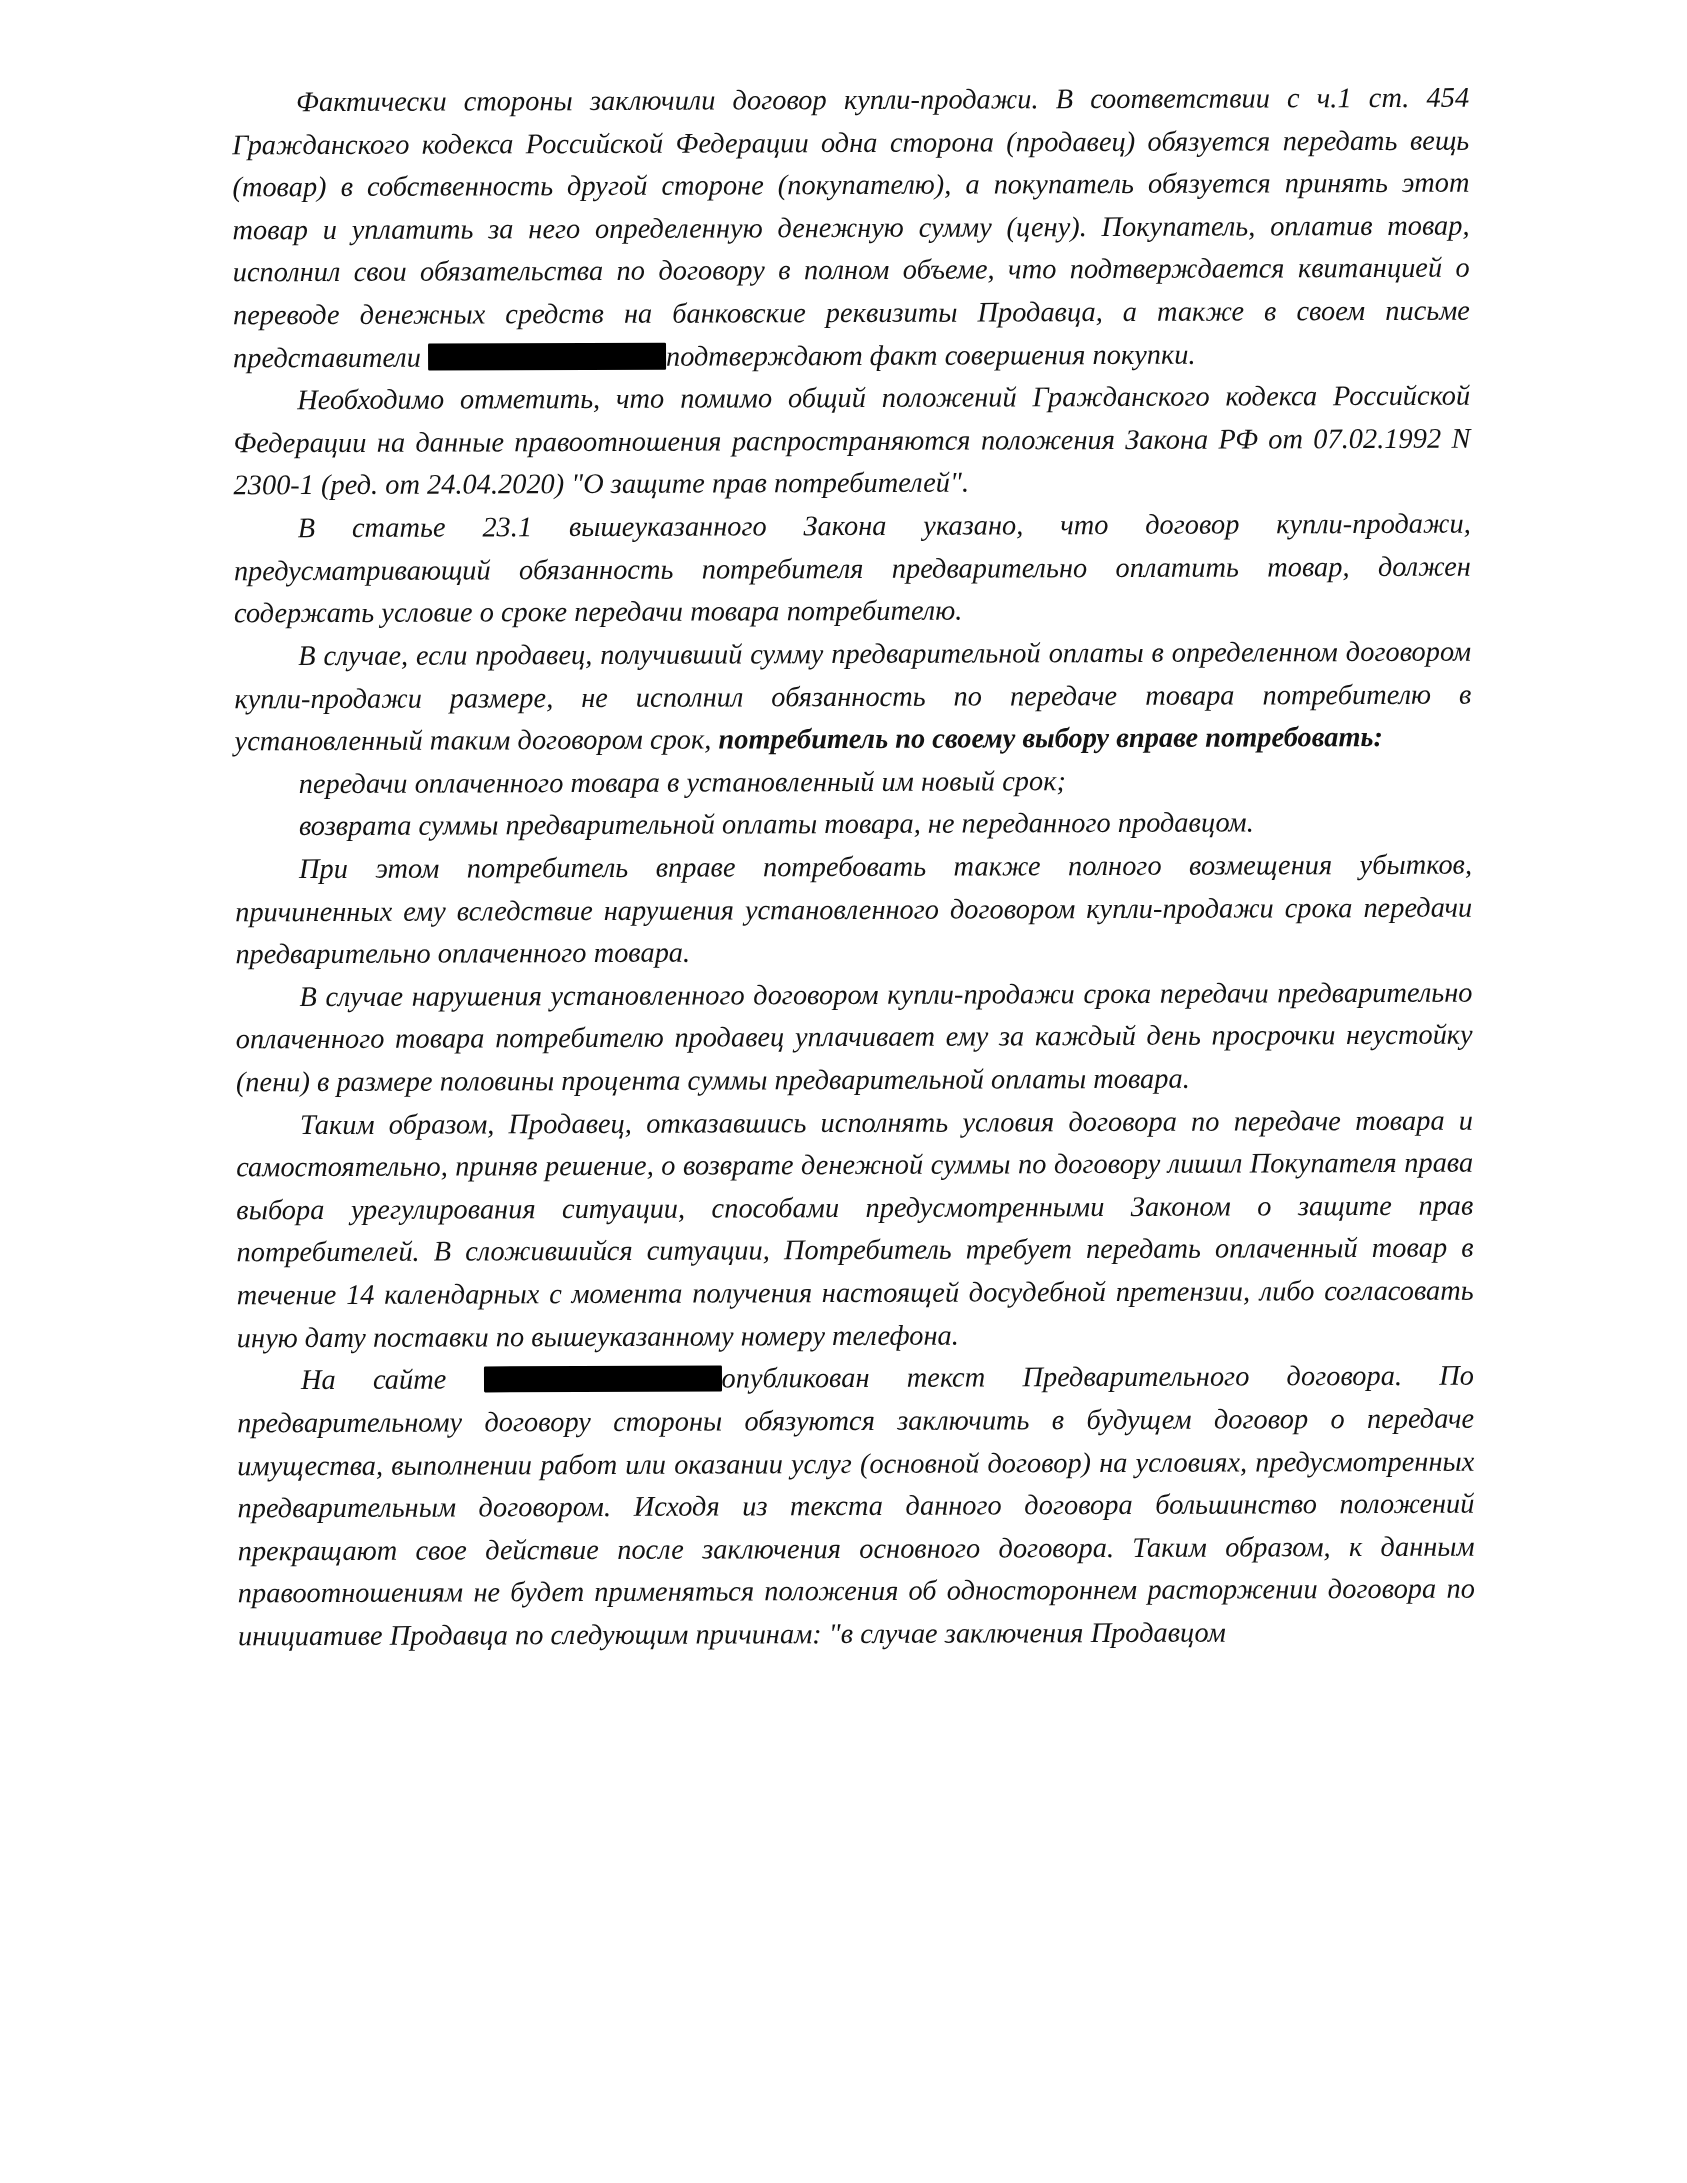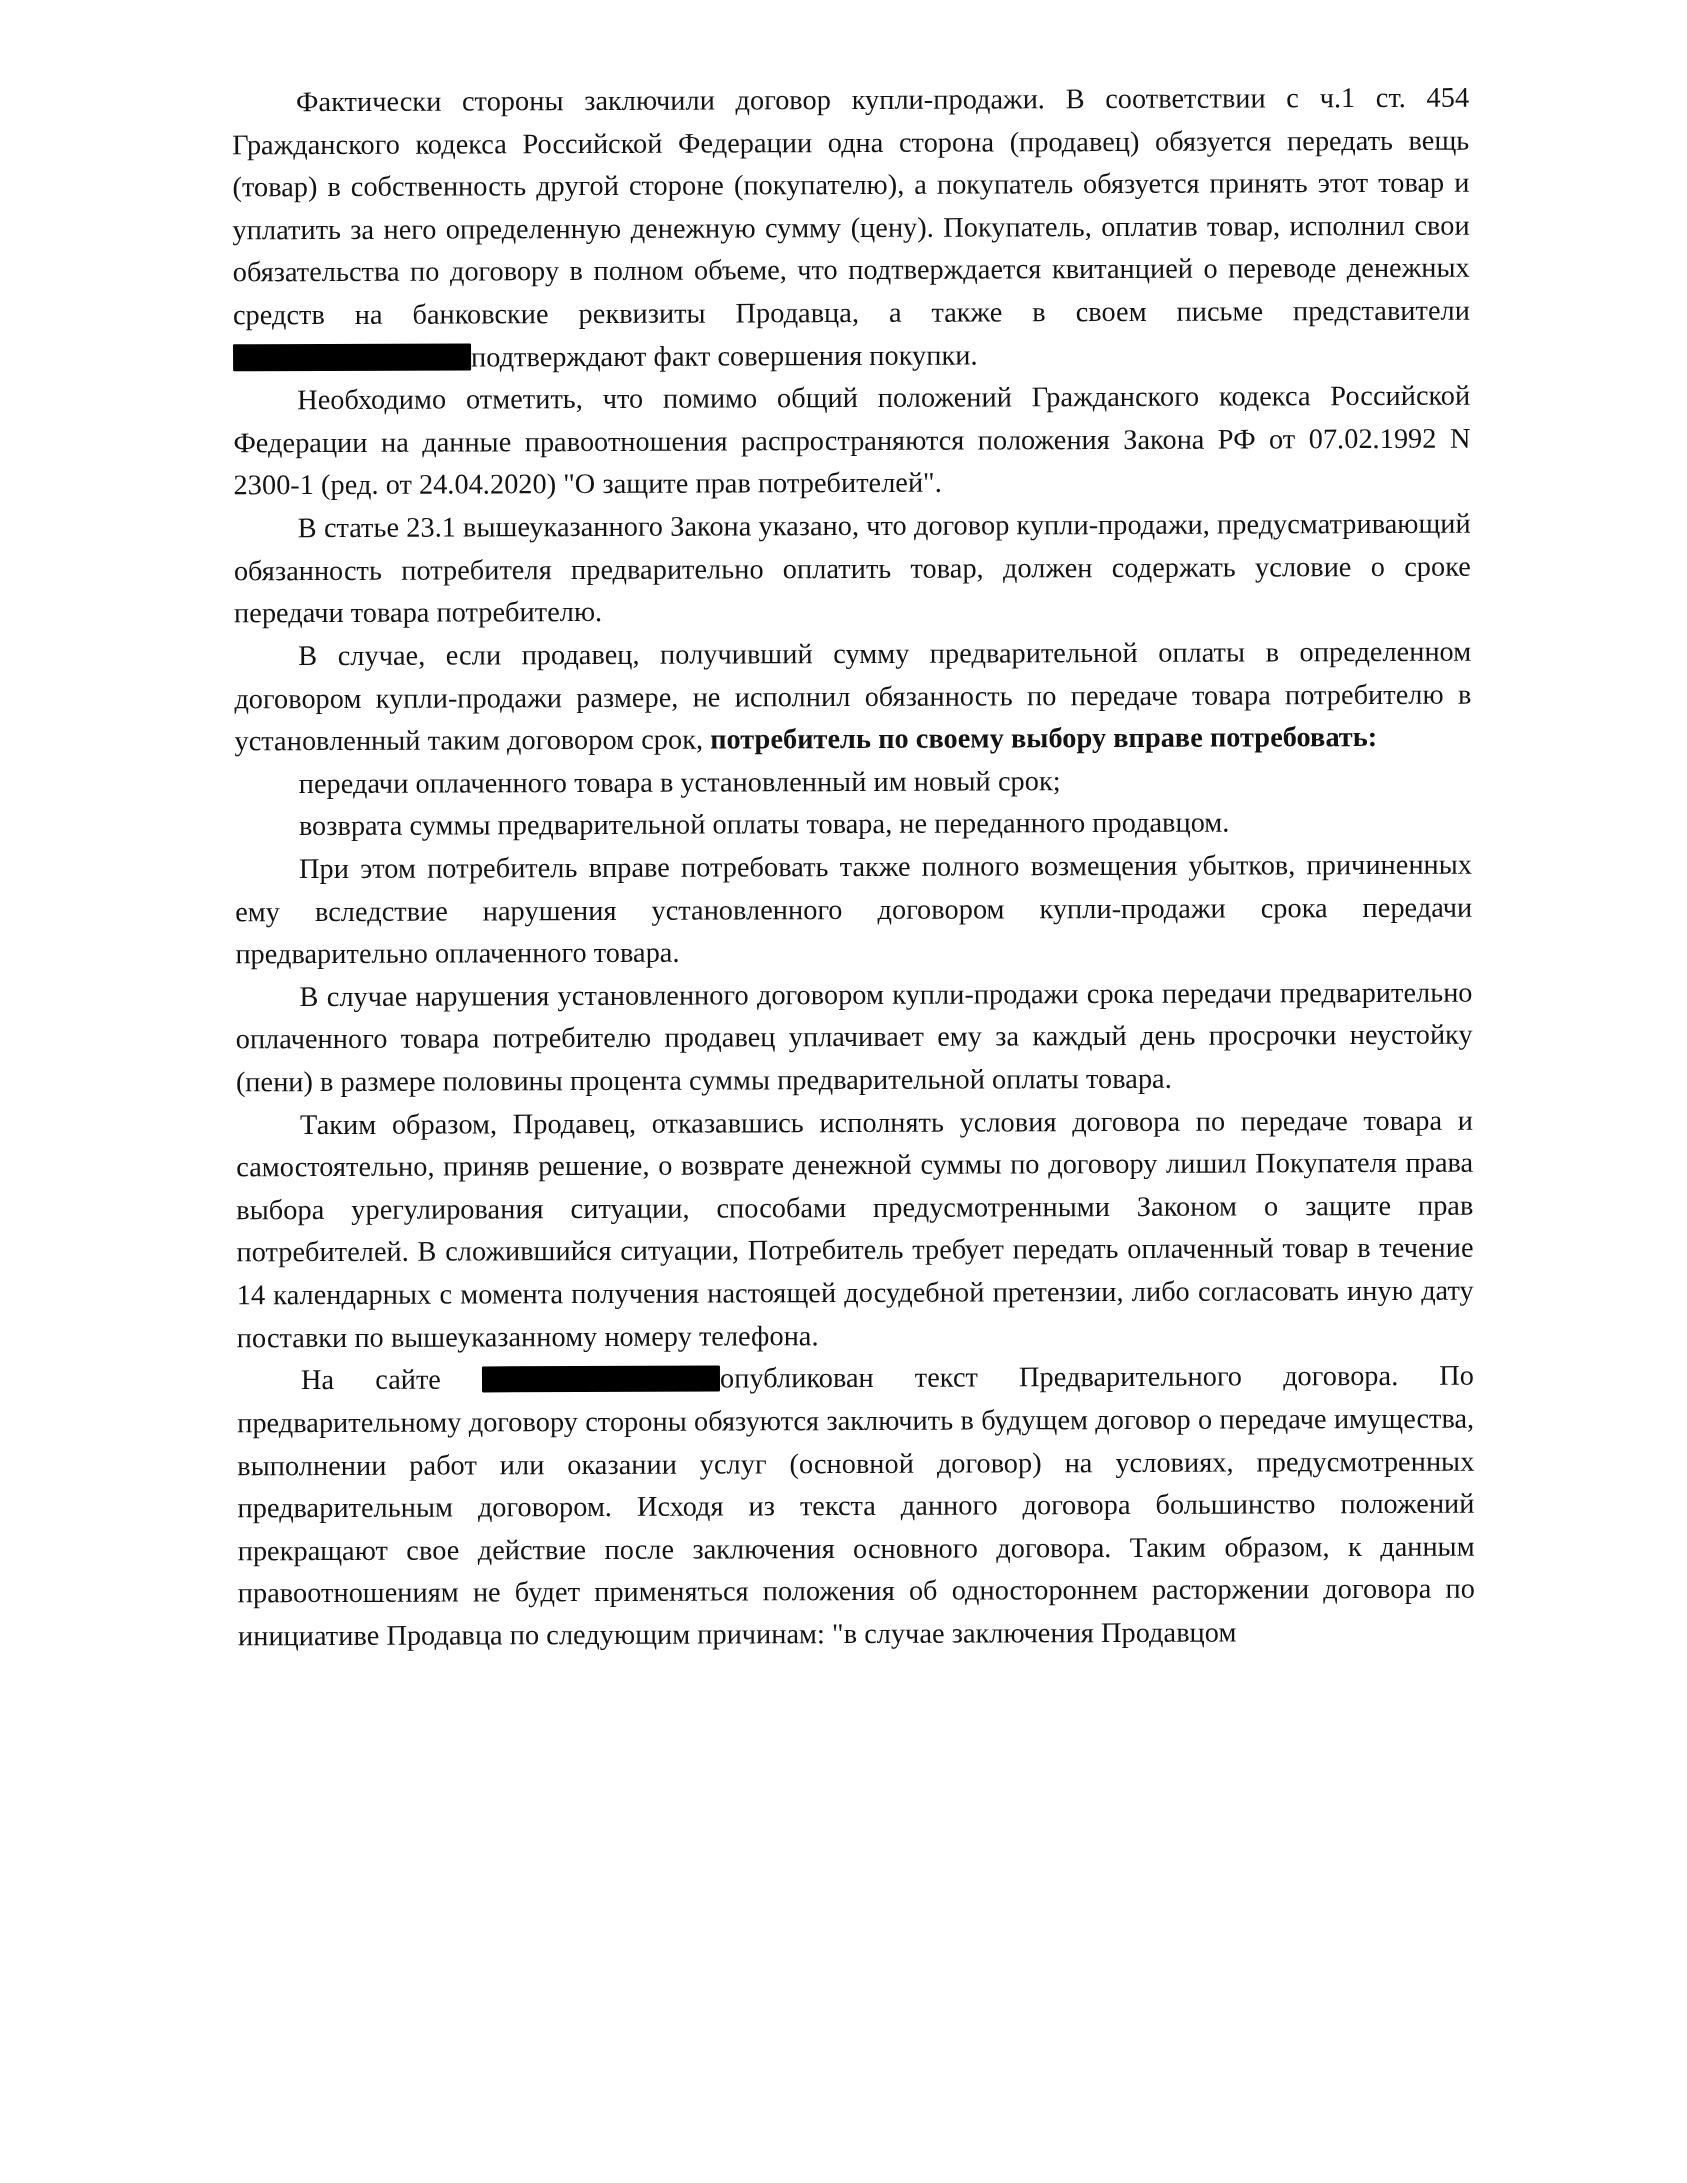--- a/index.html
+++ b/index.html
@@ -13,20 +13,21 @@
     font-family: "Liberation Serif", "DejaVu Serif", serif;
     color: #141414;
     overflow: hidden;
   }
   .page {
     position: relative;
     width: 1687px;
     height: 1549px;
     box-sizing: border-box;
     padding: 79px 116px 0 232px;
+    font-style: italic;
   }
   .doc-body {
     width: 1237px;
     font-size: 28.4px;
     line-height: 1.50;
     text-align: justify;
     text-justify: inter-word;
     color: #131313;
   }
   p.para {

